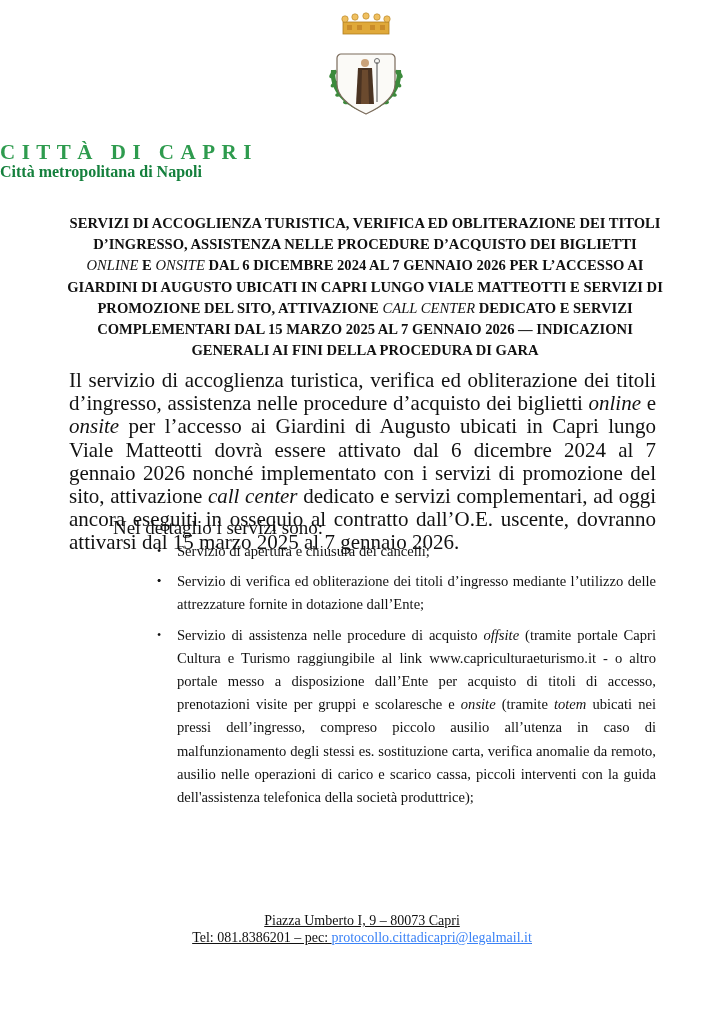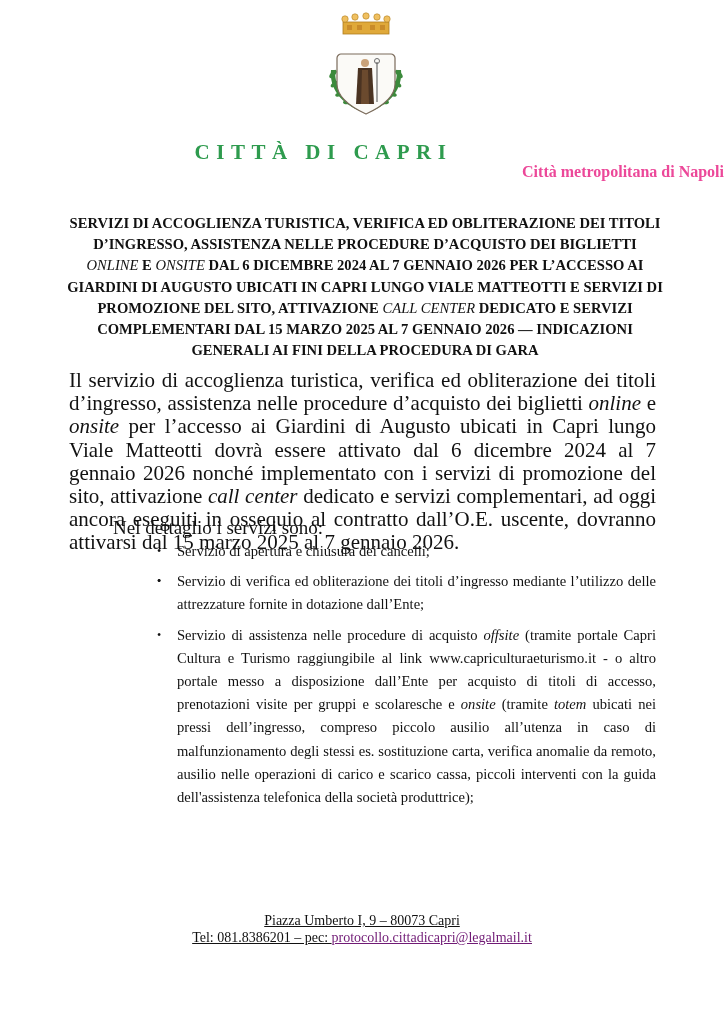--- a/index.html
+++ b/index.html
@@ -3,44 +3,44 @@
   <meta charset="utf-8">
   <style>
     html, body { margin: 0; padding: 0; background: #ffffff; }
     body { width: 724px; height: 1024px; position: relative; overflow: hidden;
            font-family: "Liberation Serif", "DejaVu Serif", serif; color: #111; }
     .page { position: absolute; left: 0; top: 0; width: 724px; height: 1024px; }
 
     
     .crest { position: absolute; left: 323px; top: 8px; width: 86px; height: 110px; }
 
-    .city-name { position: absolute; top: 140px; left: 0; width: 647px; text-align: center;
+    .city-name { position: absolute; top: 140px; left: 0; width: 647px; text-align: left;
                  font-weight: bold; font-size: 21px; letter-spacing: 6.5px; color: #2e9b4e; }
-    .city-sub { position: absolute; top: 163px; left: 0; width: 724px; text-align: right;
-                font-weight: bold; font-size: 16px; color: #ec4899; }
+    .city-sub { position: absolute; top: 163px; left: 0; width: 724px; text-align: left;
+                font-weight: bold; font-size: 16px; color: #15803d; }
 
     .heading { position: absolute; top: 213px; left: 66px; width: 598px; text-align: center;
                font-weight: bold; font-size: 14.6px; line-height: 21.2px; text-transform: none; }
     .heading i { font-weight: normal; font-style: italic; }
 
     .body-para { position: absolute; top: 369px; left: 69px; width: 587px; text-align: justify;
                  font-size: 21px; line-height: 23.2px; }
     .body-para i { font-style: italic; }
 
     .intro { position: absolute; top: 516px; left: 113px; font-size: 19px; line-height: 23px; }
 
     .list { position: absolute; top: 540px; left: 157px; width: 499px; margin: 0; padding: 0; list-style: none;
             font-size: 14.6px; line-height: 23.2px; }
     .list li { position: relative; padding-left: 20px; margin-bottom: 7px; text-align: justify; }
     .list li .bullet { position: absolute; left: 0; top: 0; font-size: 12px; }
     .list li i { font-style: italic; }
 
     .footer { position: absolute; top: 912px; left: 0; width: 724px; text-align: center;
               font-size: 14px; line-height: 17px; color: #111; text-decoration: underline; }
-    .footer a { color: #701a75; text-decoration: underline; }
+    .footer a { color: #3b82f6; text-decoration: underline; }
   </style>
 </head>
 <body>
 
 <div class="page">
 
   <svg class="crest" viewBox="0 0 86 110">
 
     <g>
       <rect x="20" y="14" width="46" height="12" fill="#e0a93a" stroke="#b07d20" stroke-width="0.8"></rect>

